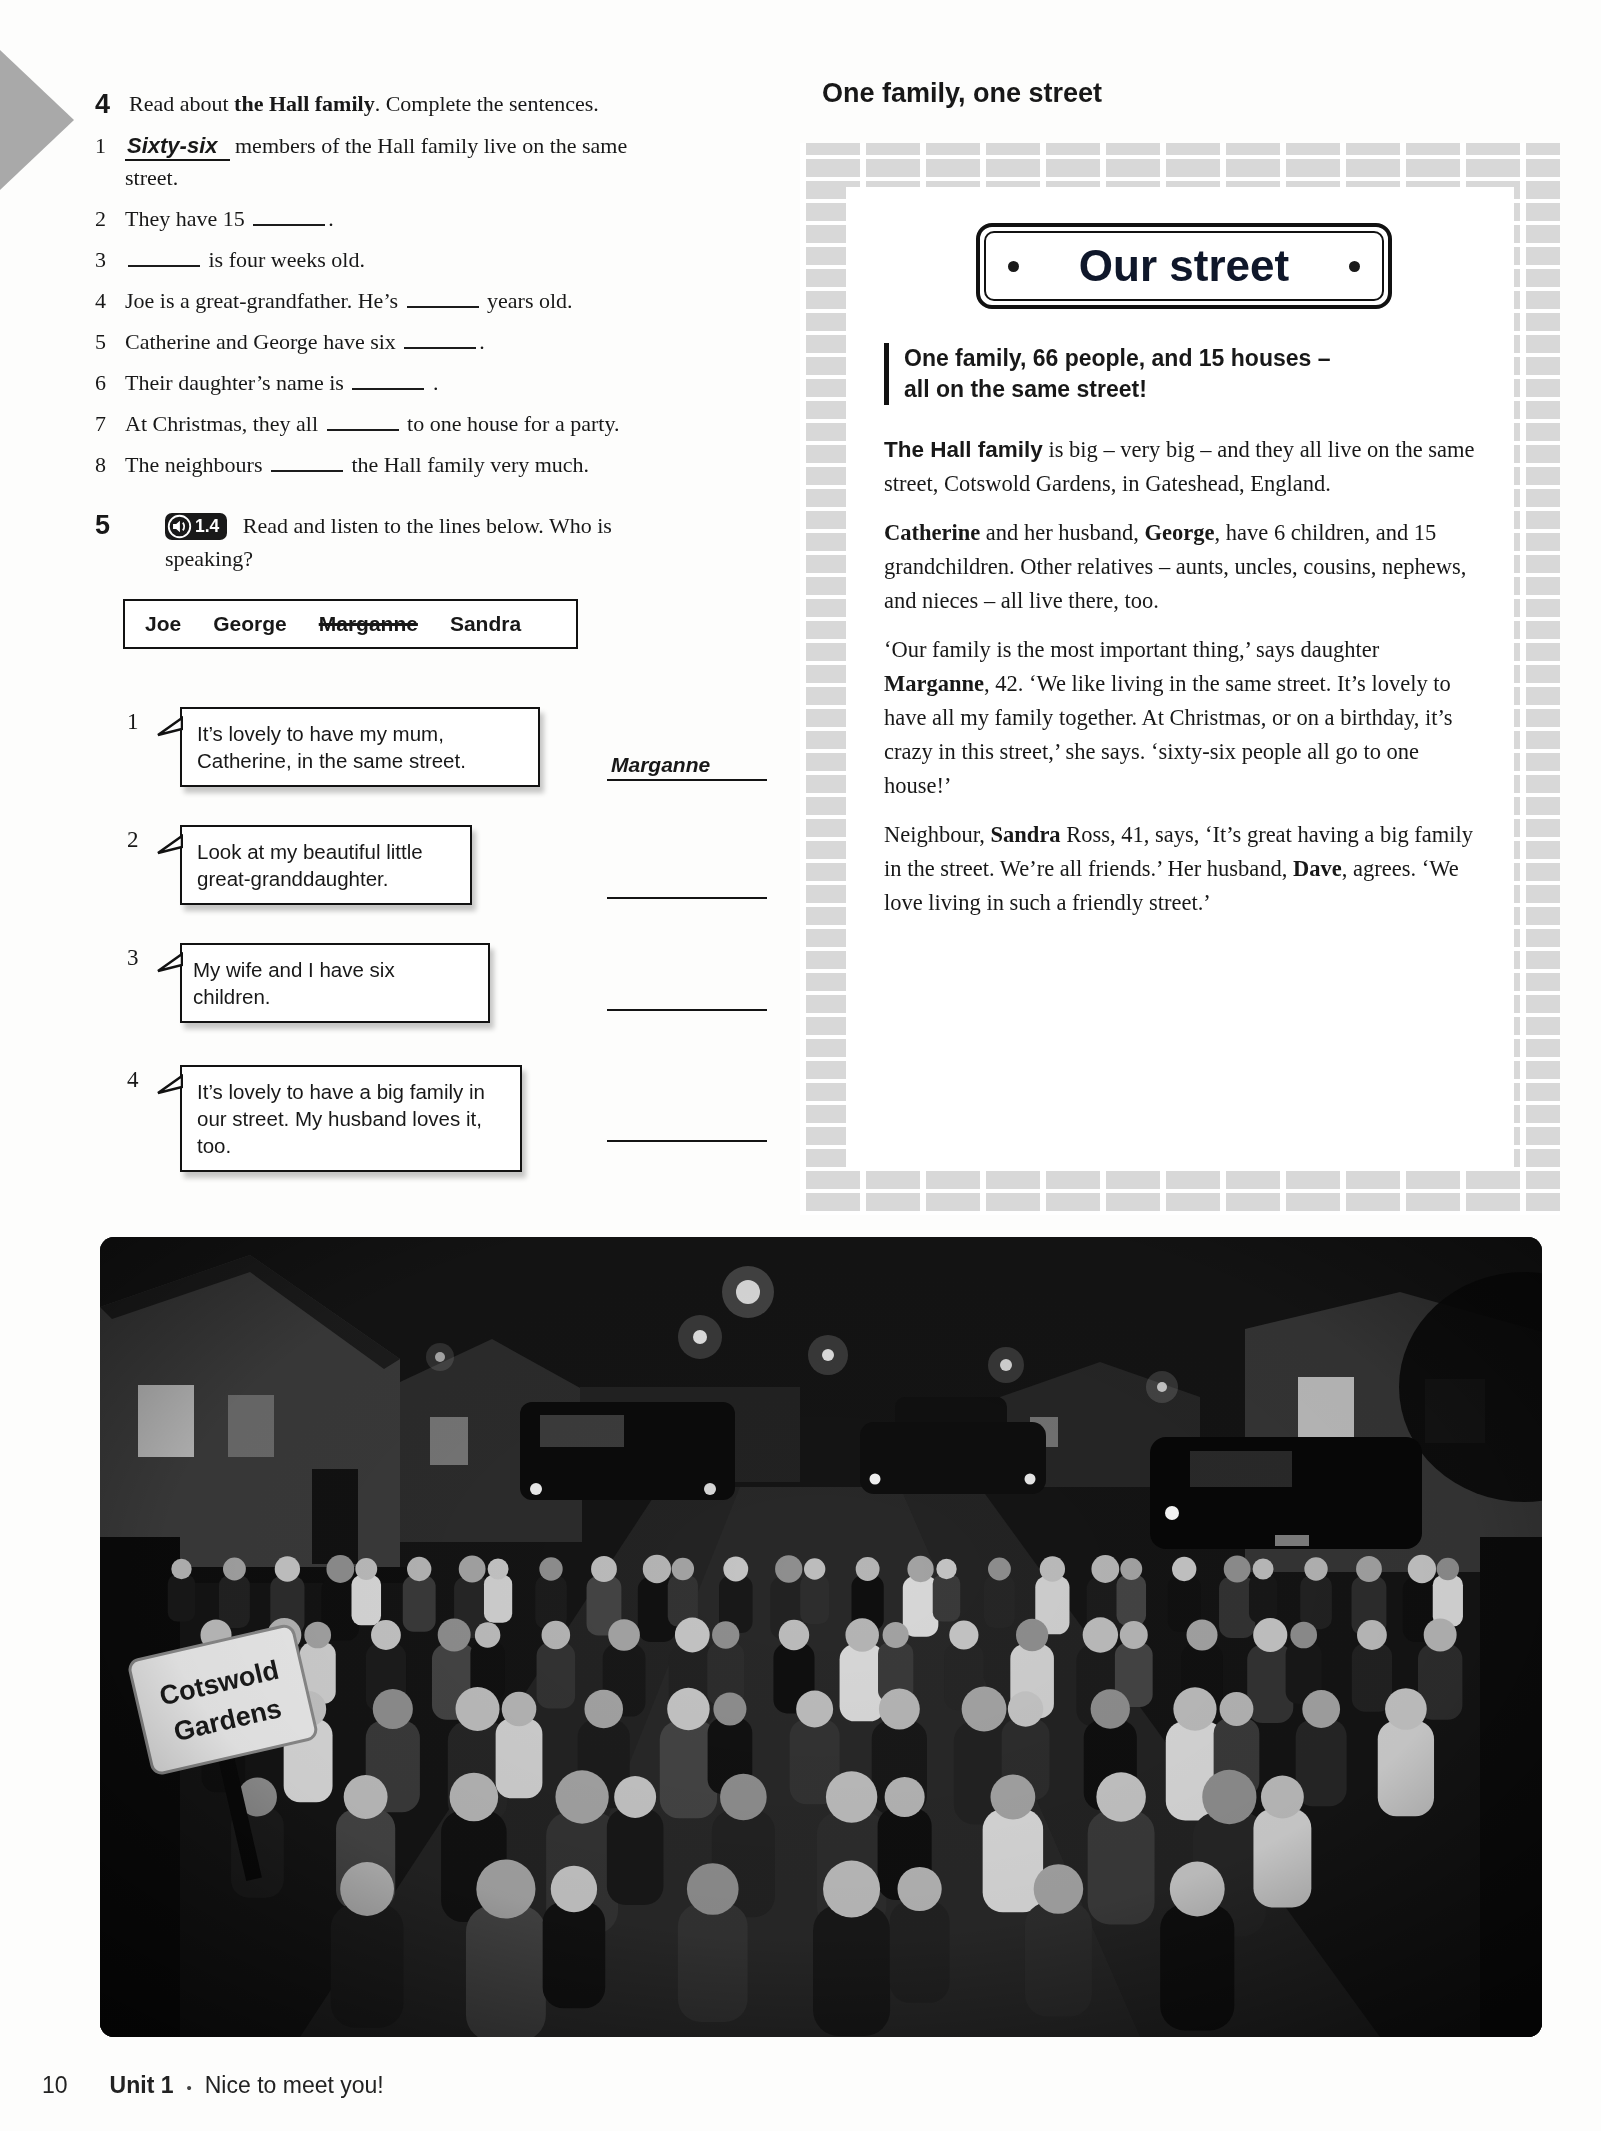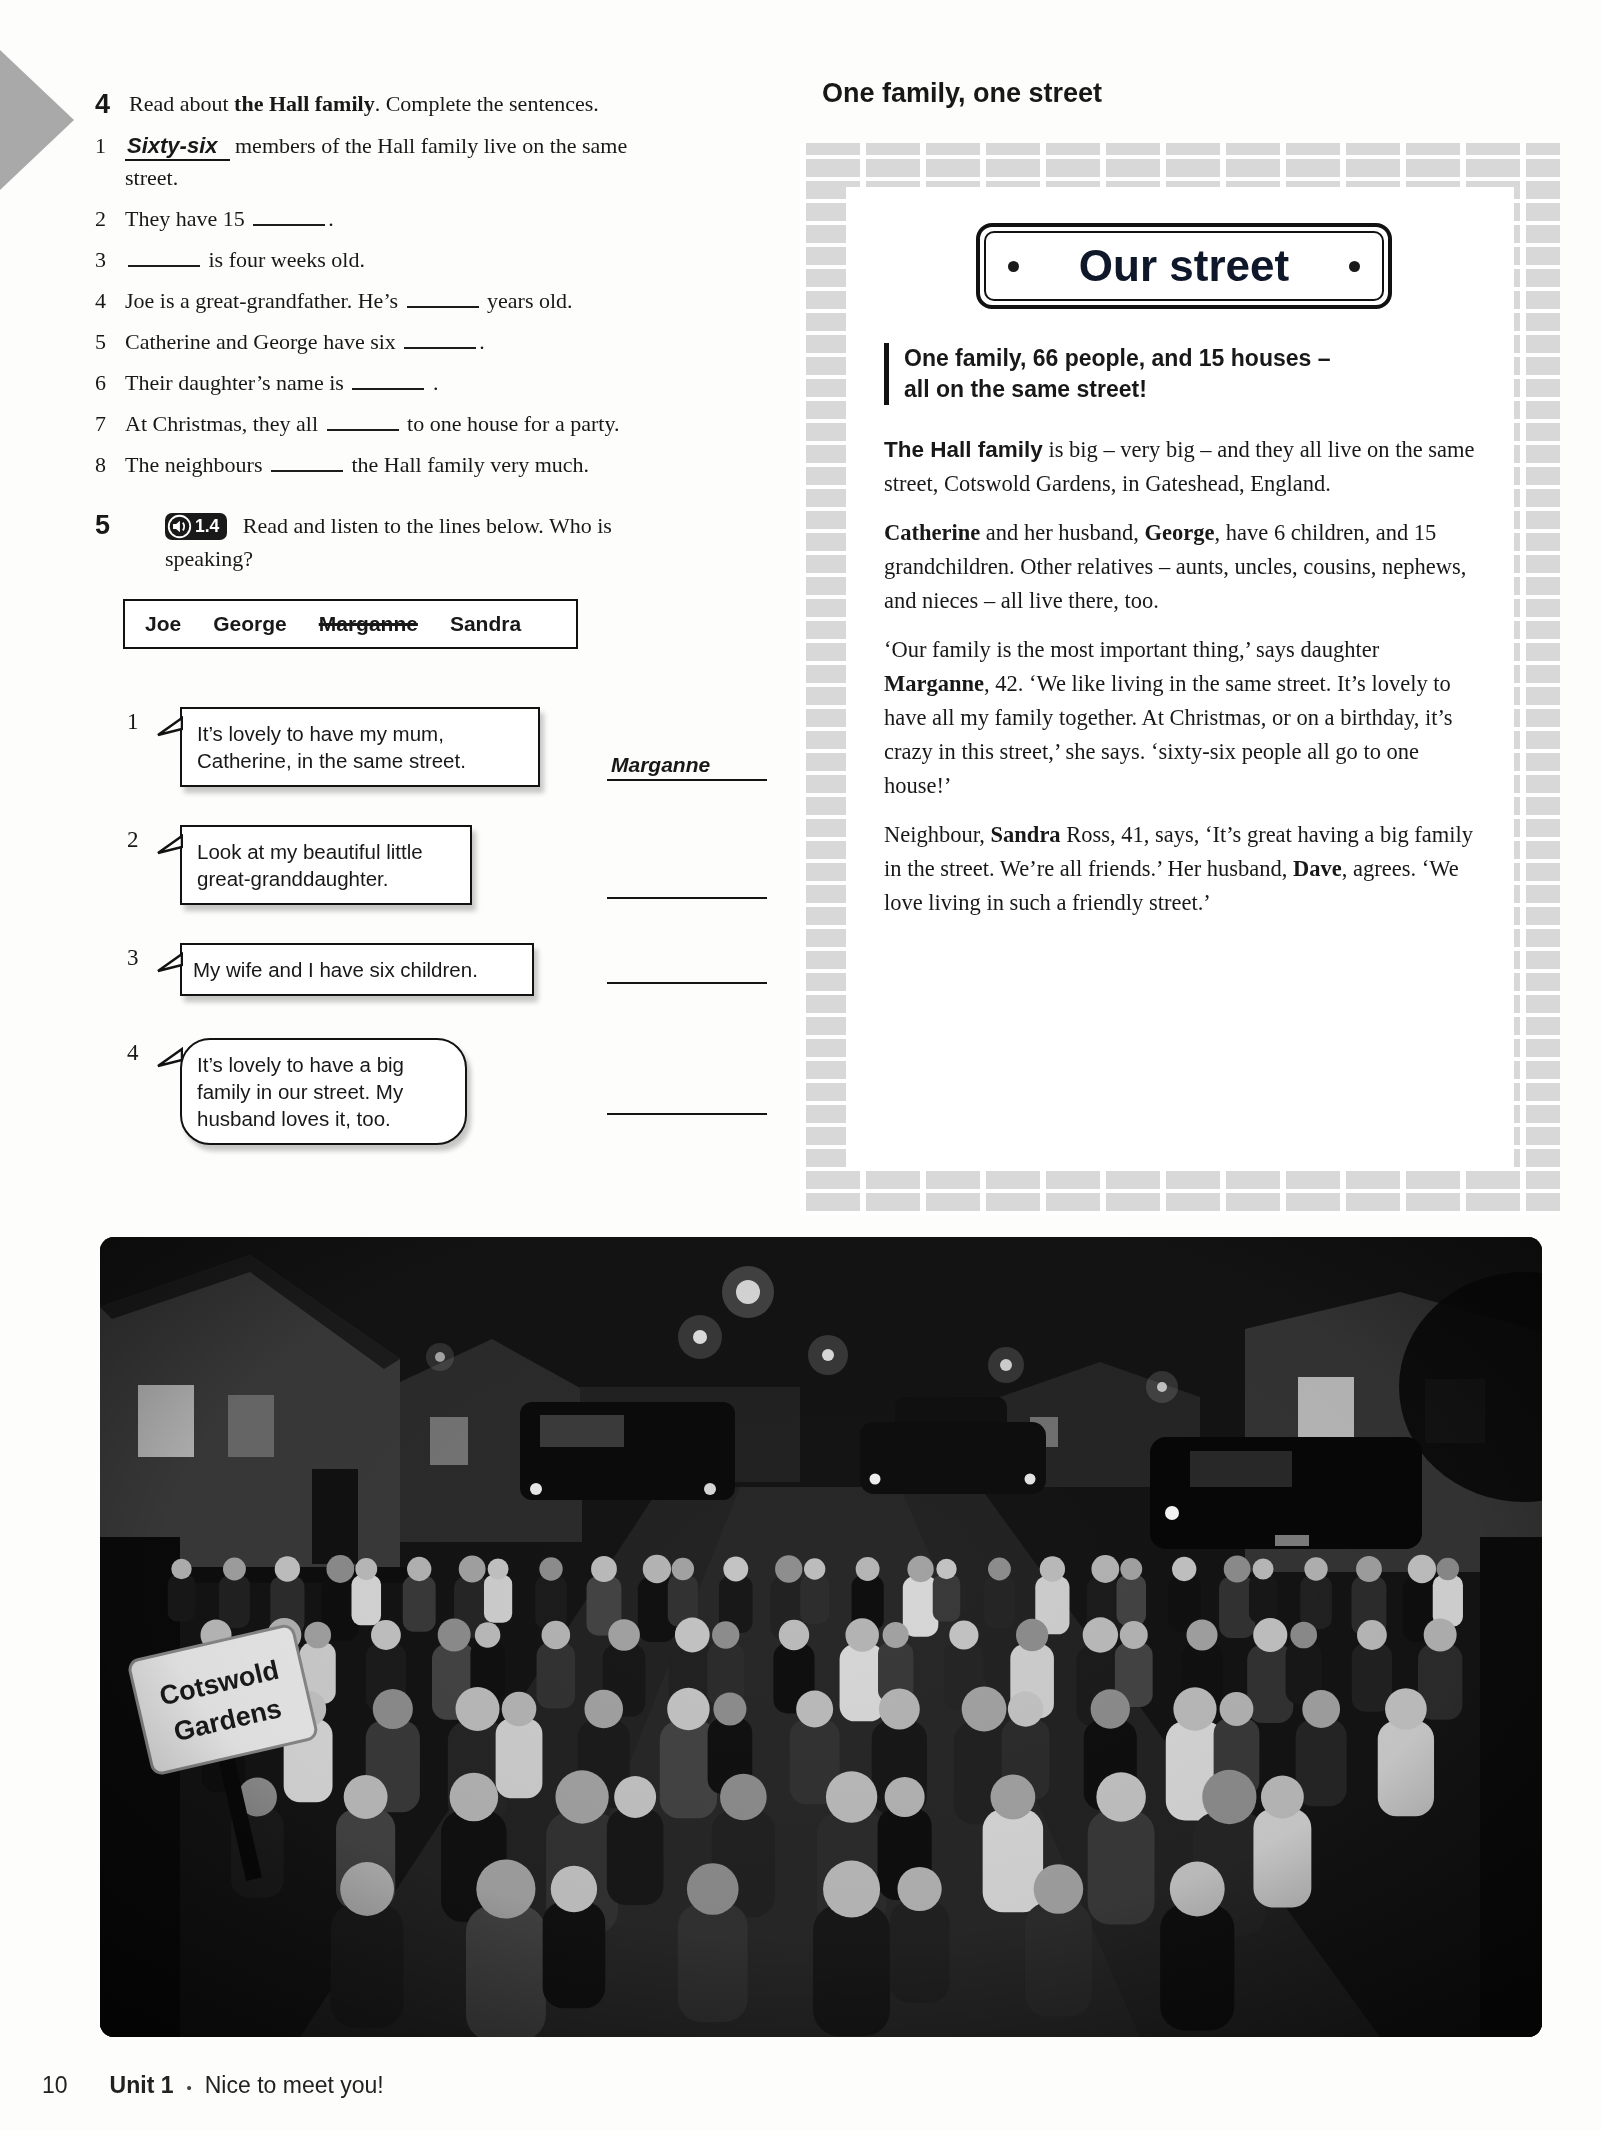--- a/index.html
+++ b/index.html
@@ -39,22 +39,22 @@
   .bubble-row{position:relative;padding-left:85px;min-height:50px;}
   .row-1{margin-bottom:38px;}
   .row-2{margin-bottom:38px;}
   .row-3{margin-bottom:42px;}
   .bub-num{position:absolute;left:32px;top:2px;font-size:23px;}
   .bubble{box-sizing:border-box;display:inline-block;border:2.5px solid #121212;background:#fff;
           padding:11px 15px;font-family:"Liberation Sans",sans-serif;font-size:20.5px;line-height:27px;
           box-shadow:4px 6px 5px rgba(0,0,0,0.22);position:relative;z-index:1;}
   .row-1 .bubble{width:360px;}
   .row-2 .bubble{width:292px;}
-  .row-3 .bubble{width:354px;padding-left:11px;}
-  .row-4 .bubble{width:287px;border-radius:30px;}
+  .row-3 .bubble{width:310px;padding-left:11px;}
+  .row-4 .bubble{width:342px;}
   .bubble-tail{position:absolute;left:60px;top:9px;z-index:2;}
   .ans{position:absolute;left:512px;bottom:6px;width:156px;border-bottom:2.4px solid #141414;
        font-family:"Liberation Sans",sans-serif;font-style:italic;font-weight:bold;font-size:21px;
        padding:0 0 2px 4px;min-height:24px;}
   .row-3 .ans{bottom:12px;}
   .row-4 .ans{bottom:30px;}
 
   
   .right-col{position:absolute;left:800px;top:78px;width:760px;}
   .art-heading{font-family:"Liberation Sans",sans-serif;font-weight:bold;font-size:27px;margin:0 0 34px 22px;}

